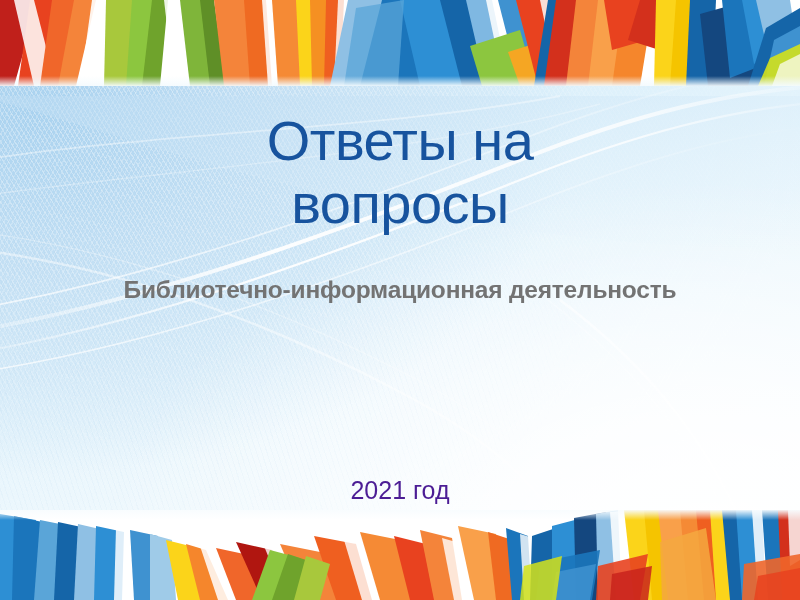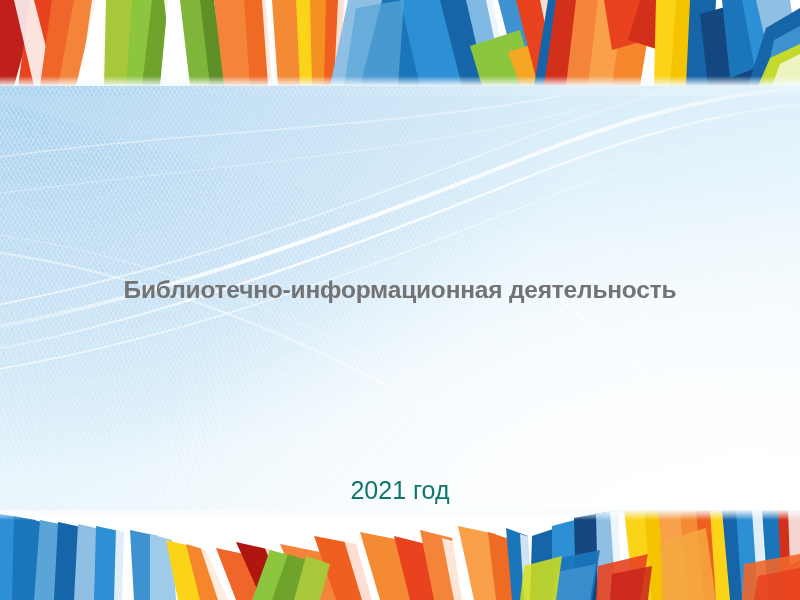--- a/index.html
+++ b/index.html
@@ -113,21 +113,21 @@
     letter-spacing: -0.2px;
   }
 
   .year {
     position: absolute;
     left: 0;
     top: 476px;
     width: 800px;
     text-align: center;
     font-size: 25px;
-    color: #0f766e;
+    color: #4c1d95;
   }
 </style>
 </head>
 <body>
 
 <div class="slide">
 
   <div class="bg-base"></div>
   <div class="mesh"></div>
   <div class="mesh2"></div>
@@ -289,18 +289,20 @@
       <polygon points="540,52 600,40 592,90 536,90" fill="#1b75bb" opacity="0.9"></polygon>
       <polygon points="556,62 596,54 590,90 552,90" fill="#3f92d0" opacity="0.85"></polygon>
       <polygon points="524,56 562,46 556,90 520,90" fill="#d4e21a" opacity="0.85"></polygon>
       <polygon points="598,56 648,44 640,90 596,90" fill="#e8421f" opacity="0.9"></polygon>
       <polygon points="612,64 652,56 648,90 610,90" fill="#c9231c" opacity="0.85"></polygon>
       <polygon points="744,54 800,44 800,90 742,90" fill="#f0662a" opacity="0.9"></polygon>
       <polygon points="758,66 800,58 800,90 754,90" fill="#e8421f" opacity="0.85"></polygon>
     </svg>
   </div>
 
+  <div class="title">Ответы на
+вопросы</div>
 
   <div class="subtitle">Библиотечно-информационная деятельность</div>
 
   <div class="year">2021 год</div>
 
 </div>
 
 </body></html>

